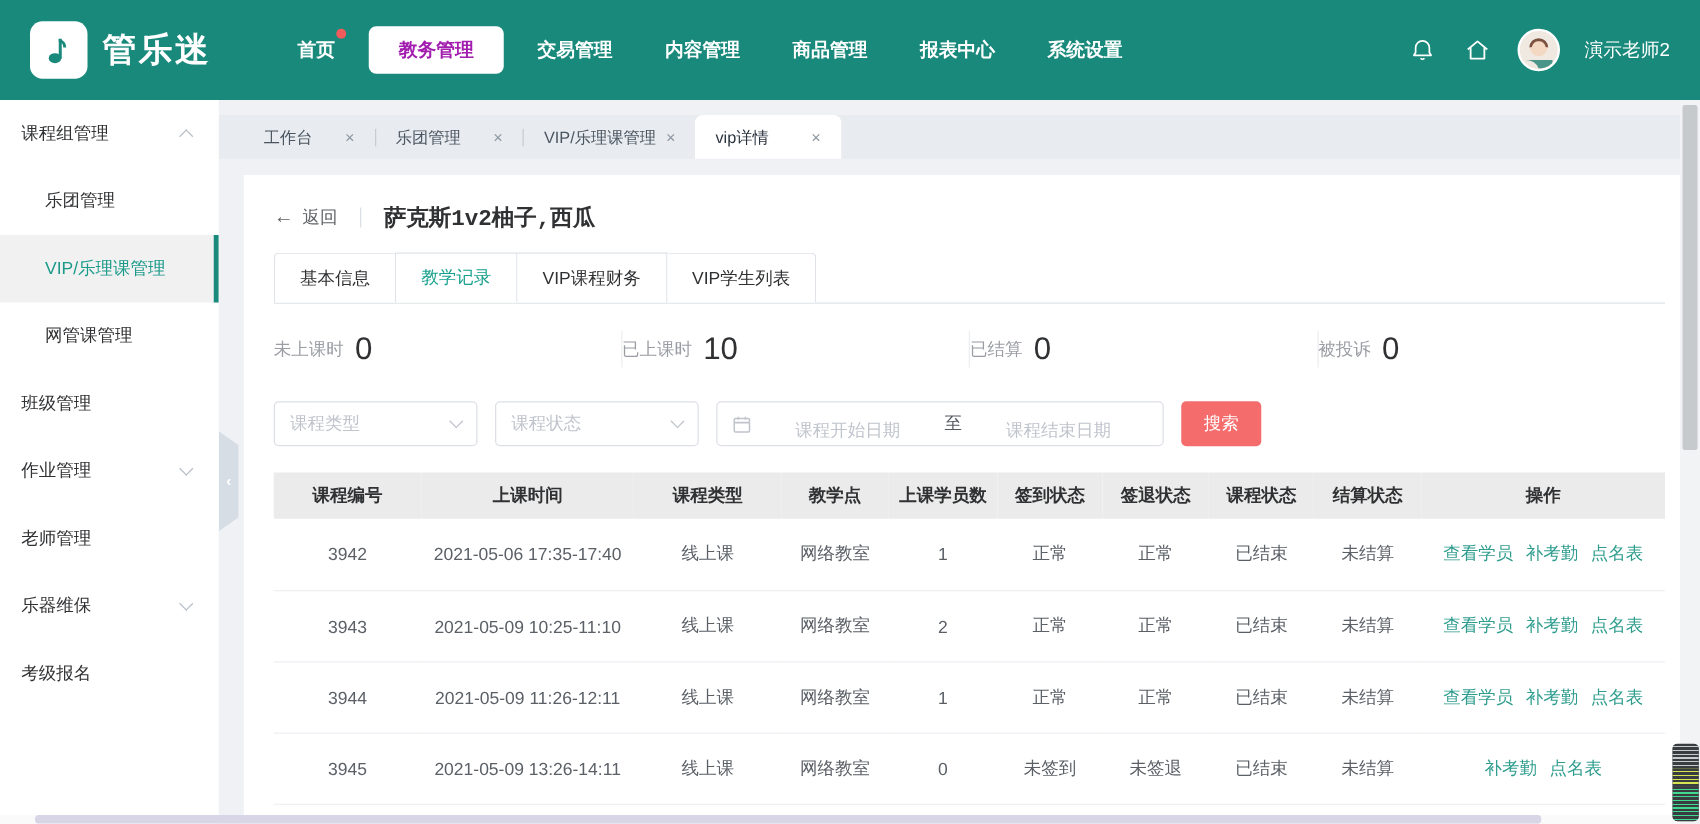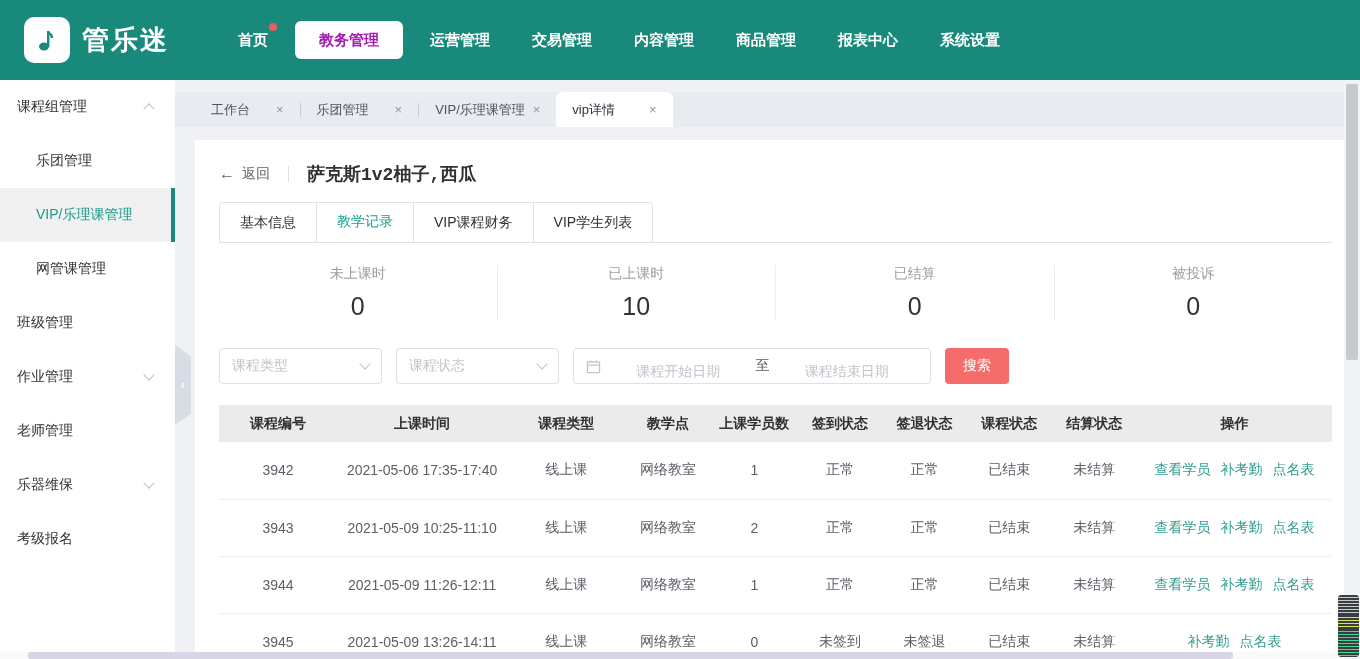--- a/index.html
+++ b/index.html
@@ -58,21 +58,21 @@
 
   
   .dtabs { display:flex; border-bottom:1px solid #dfe3e8; }
   .dtab { height:40px; display:flex; align-items:center; padding:0 20px; font-size:14px; color:#303133; border-top:1px solid #dfe3e8; border-right:1px solid #dfe3e8; cursor:pointer; background:#fff; }
   .dtab:first-child { border-left:1px solid #dfe3e8; border-top-left-radius:4px; }
   .dtab:last-child { border-top-right-radius:4px; }
   .dtab.active { color:#17a08e; border-bottom:1px solid #fff; margin-bottom:-1px; }
 
   
   .stats { display:flex; padding:22px 0 24px; margin-bottom:3px; }
-  .stat { flex:1; display:flex; flex-direction:column; align-items:center; gap:9px; }
+  .stat { flex:1; display:flex; align-items:center; gap:9px; }
   .stat + .stat { border-left:1px solid #ebedf0; }
   .stat-label { font-size:14px; color:#9a9da3; }
   .stat-value { font-size:25px; color:#303133; }
 
   
   .filters { display:flex; align-items:center; gap:14px; margin-bottom:21px; }
   .select { width:163px; height:36px; border:1px solid #dcdfe6; border-radius:4px; display:flex; align-items:center; justify-content:space-between; padding:0 12px; color:#c0c4cc; font-size:14px; cursor:pointer; background:#fff; }
   .select .schev { width:8px; height:8px; border-right:1.5px solid #c0c4cc; border-bottom:1.5px solid #c0c4cc; transform:rotate(45deg); margin-top:-4px; }
   .datebox { width:358px; height:36px; border:1px solid #dcdfe6; border-radius:4px; display:flex; align-items:center; padding:0 12px; gap:6px; background:#fff; cursor:pointer; }
   .datebox .ph { flex:1; text-align:center; color:#c0c4cc; font-size:14px;margin-top:12px; }
@@ -113,38 +113,58 @@
     </div>
     <nav class="nav-menu">
       <div class="nav-item">
         <span>首页</span>
         <span class="dot"></span>
       </div>
       <div class="nav-item active">
           <span>教务管理</span>
         </div>
       <div class="nav-item">
-          <span>运营管理</span>
-        </div>
-      <div class="nav-item">
           <span>交易管理</span>
         </div>
       <div class="nav-item">
           <span>内容管理</span>
         </div>
       <div class="nav-item">
           <span>商品管理</span>
         </div>
       <div class="nav-item">
           <span>报表中心</span>
         </div>
       <div class="nav-item">
           <span>系统设置</span>
         </div>
     </nav>
+    <div class="nav-right">
+      <div class="nav-ico">
+        <svg width="22" height="22" viewBox="0 0 24 24" fill="none" stroke="#fff" stroke-width="1.5" stroke-linejoin="round">
+          <path d="M12 4a6 6 0 0 0-6 6v4.2L4.5 16.6h15L18 14.2V10a6 6 0 0 0-6-6z"></path>
+          <path d="M10.4 19.2a1.9 1.9 0 0 0 3.2 0"></path>
+        </svg>
+      </div>
+      <div class="nav-ico">
+        <svg width="22" height="22" viewBox="0 0 24 24" fill="none" stroke="#fff" stroke-width="1.6" stroke-linejoin="round">
+          <path d="M3.5 11.5 12 4.5l8.5 7"></path>
+          <path d="M6 9.8V19.5h12V9.8"></path>
+        </svg>
+      </div>
+      <div class="avatar">
+        <svg width="30" height="30" viewBox="0 0 30 30">
+          <rect width="30" height="30" fill="#efe9e2"></rect>
+          <path d="M15 30 a11 9 0 0 1 11 -7 v7 z M15 30 a11 9 0 0 0 -11 -7 v7 z M4 23 h22 v7 h-22 z" fill="#4a958a"></path>
+          <circle cx="15" cy="13" r="7" fill="#f3d8c3"></circle>
+          <path d="M7.5 13 a7.5 7.5 0 0 1 15 0 l-2 -0.5 q-1 -4.5 -5.5 -4.5 t-5.5 4.5 z" fill="#7c5140"></path>
+        </svg>
+      </div>
+      <span class="user-name">演示老师2</span>
+    </div>
   </header>
 
   <div class="lower">
 
     <aside class="sidebar">
       <div class="side-item">
         <span>课程组管理</span>
         <span class="chev up"></span>
       </div>
       <div class="side-item sub">

